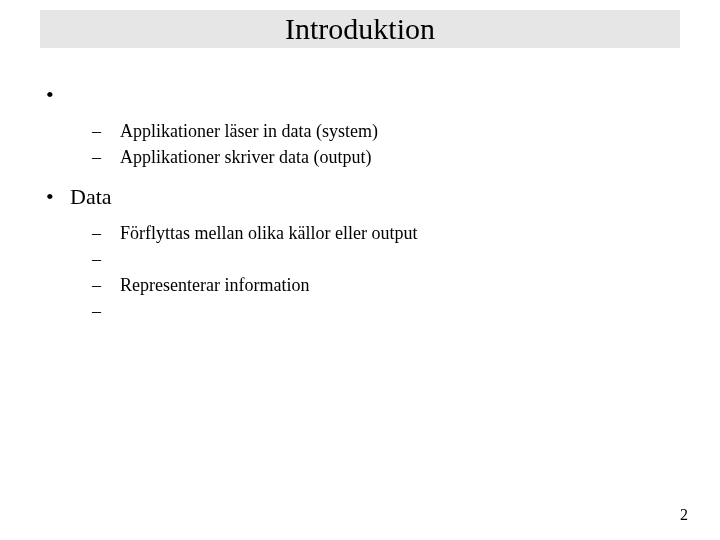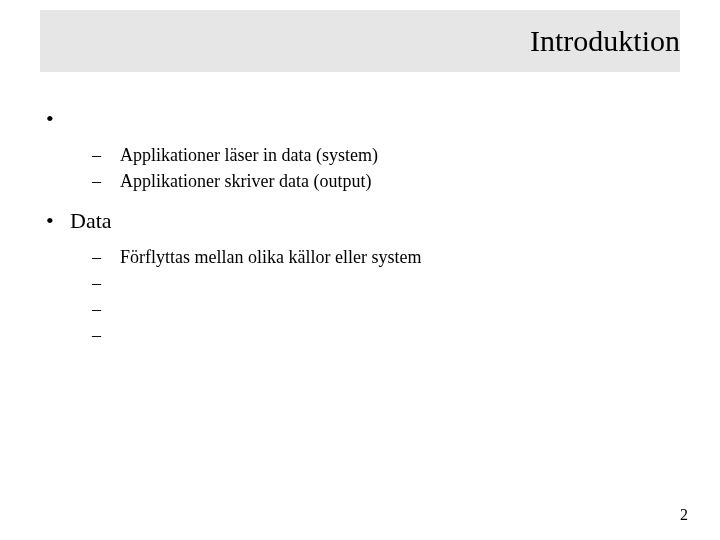--- a/index.html
+++ b/index.html
@@ -7,22 +7,22 @@
   body {
     font-family: "Times New Roman", Times, serif;
     background: #ffffff;
     color: #000000;
     position: relative;
   }
   .title-bar {
     background: #e6e6e6;
     width: 640px;
     margin: 10px auto 0 auto;
-    padding: 14px 0;
-    text-align: right;
+    padding: 2px 0;
+    text-align: center;
   }
   .title-bar h1 {
     font-size: 30px;
     font-weight: normal;
   }
   .content {
     padding: 34px 40px 0 40px;
   }
   ul.top {
     list-style: none;
@@ -92,27 +92,28 @@
     </li>
 
     <li>
       <div class="row">
         <span class="bullet">•</span>
         <span>Data</span>
       </div>
       <ul class="sub indent-b">
         <li>
           <span class="dash">–</span>
-          <span>Förflyttas mellan olika källor eller system</span>
+          <span>Förflyttas mellan olika källor eller output</span>
         </li>
         <li>
           <span class="dash">–</span>
         </li>
         <li>
           <span class="dash">–</span>
+          <span>Representerar information</span>
         </li>
         <li>
           <span class="dash">–</span>
         </li>
       </ul>
     </li>
 
   </ul>
 </div>
 

